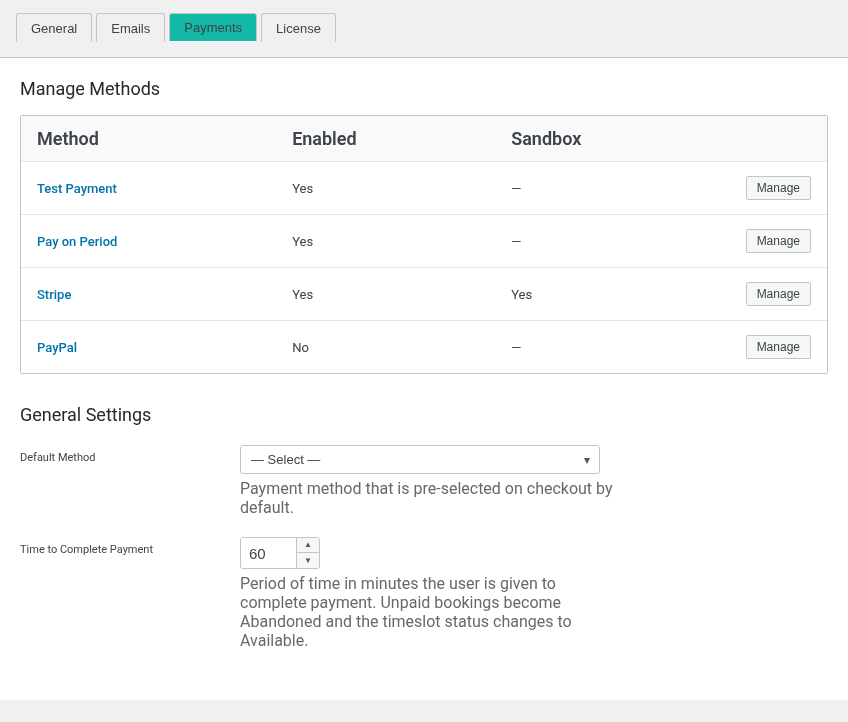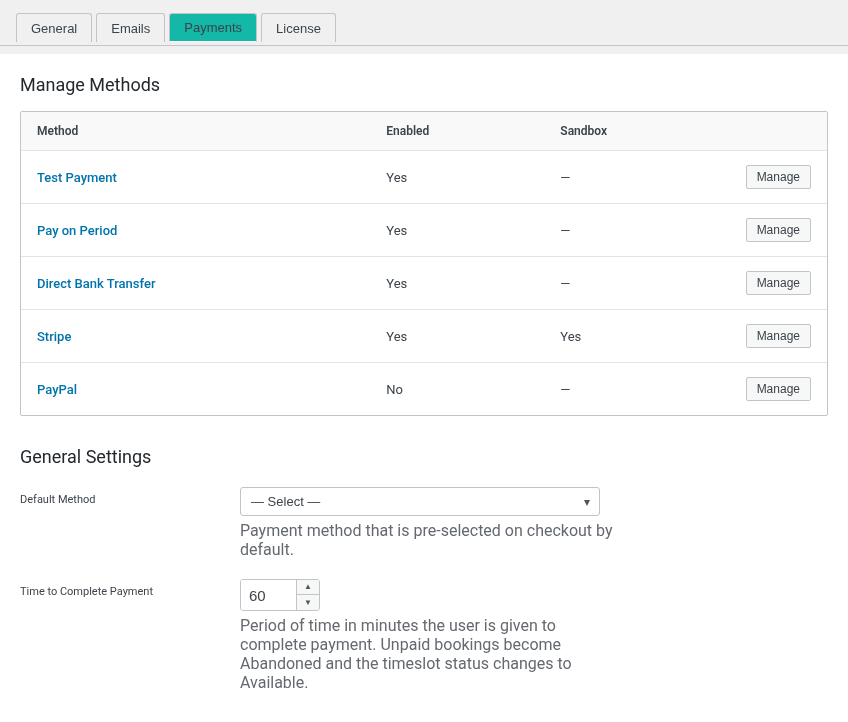--- a/index.html
+++ b/index.html
@@ -13,24 +13,24 @@
     .page-wrapper {
       background: #f0f0f1;
       min-height: 722px;
       padding: 0;
     }
 
     
     .tabs-bar {
       display: flex;
       gap: 4px;
-      padding: 12px 16px 4px 16px;
+      padding: 12px 16px 16px 16px;
       background: #f0f0f1;
       border-bottom: 1px solid #c3c4c7;
-      margin-bottom: 8px;
+      margin-bottom: 0;
     }
 
     .tab {
       padding: 6px 14px;
       border: 1px solid #c3c4c7;
       border-bottom: none;
       background: #f0f0f1;
       cursor: pointer;
       font-size: 13px;
       color: #3c434a;
@@ -74,21 +74,21 @@
 
     .payment-table {
       width: 100%;
       border-collapse: collapse;
     }
 
     .payment-table th {
       text-align: left;
       padding: 12px 16px;
       font-weight: 600;
-      font-size: 12px;
+      font-size: 18px;
       color: #3c434a;
       border-bottom: 1px solid #e2e4e7;
       background: #f9f9f9;
     }
 
     .payment-table td {
       padding: 14px 16px;
       border-bottom: 1px solid #e2e4e7;
       font-size: 13px;
       vertical-align: middle;
@@ -254,26 +254,20 @@
         </thead>
         <tbody>
           <tr>
             <td><a href="#" class="method-link">Test Payment</a></td>
             <td>Yes</td>
             <td>—</td>
             <td class="manage-col"><button class="manage-btn">Manage</button></td>
           </tr>
           <tr>
             <td><a href="#" class="method-link">Pay on Period</a></td>
-            <td>Yes</td>
-            <td>—</td>
-            <td class="manage-col"><button class="manage-btn">Manage</button></td>
-          </tr>
-          <tr>
-            <td><a href="#" class="method-link">Direct Bank Transfer</a></td>
             <td>Yes</td>
             <td>—</td>
             <td class="manage-col"><button class="manage-btn">Manage</button></td>
           </tr>
           <tr>
             <td><a href="#" class="method-link">Stripe</a></td>
             <td>Yes</td>
             <td>Yes</td>
             <td class="manage-col"><button class="manage-btn">Manage</button></td>
           </tr>

